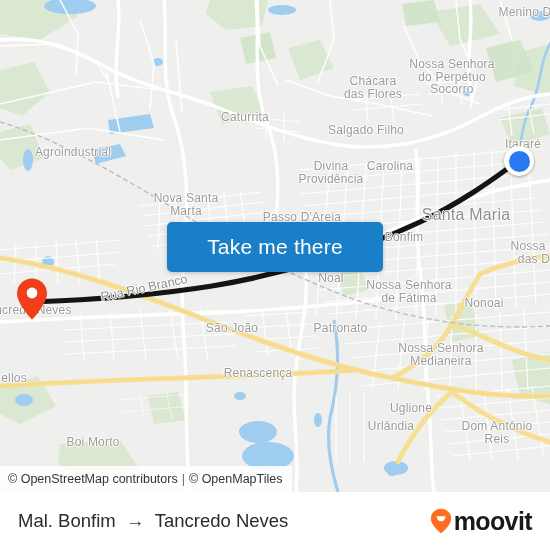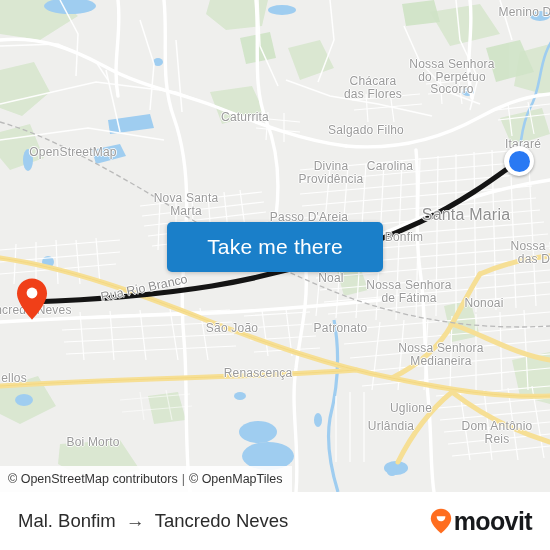--- a/index.html
+++ b/index.html
@@ -416,27 +416,27 @@
     <div id="label-layer">
         <div class="lbl med" style="left: 525px; top: 6px;">Menino D</div>
         <div class="lbl med" style="left: 452px; top: 58px;">Nossa Senhora
 do Perpétuo
 Socorro</div>
         <div class="lbl med" style="left: 373px; top: 75px;">Chácara
 das Flores</div>
         <div class="lbl med" style="left: 245px; top: 111px;">Caturrita</div>
         <div class="lbl med" style="left: 366px; top: 124px;">Salgado Filho</div>
         <div class="lbl med" style="left: 523px; top: 138px;">Itararé</div>
-        <div class="lbl med" style="left: 73px; top: 146px;">OpenStreetMap</div>
+        <div class="lbl med" style="left: 73px; top: 146px;">Agroindustrial</div>
         <div class="lbl med" style="left: 331px; top: 160px;">Divina
 Providência</div>
         <div class="lbl med" style="left: 390px; top: 160px;">Carolina</div>
         <div class="lbl med" style="left: 186px; top: 192px;">Nova Santa
 Marta</div>
-        <div class="lbl med" style="left: 302px; top: 211px; margin-left: 7px;">Passo D'Areia</div>
+        <div class="lbl med" style="left: 302px; top: 211px;">Passo D'Areia</div>
         <div class="lbl big" style="left: 466px; top: 206px;">Santa Maria</div>
         <div class="lbl med" style="left: 404px; top: 231px;">Bonfim</div>
         <div class="lbl med" style="left: 534px; top: 240px;">Nossa S
 das D</div>
         <div class="lbl med" style="left: 331px; top: 272px;">Noal</div>
         <div class="lbl med" style="left: 409px; top: 279px;">Nossa Senhora
 de Fátima</div>
         <div class="lbl med" style="left: 484px; top: 297px;">Nonoai</div>
         <div class="lbl med" style="left: 30px; top: 304px;">ancredo Neves</div>
         <div class="lbl med" style="left: 232px; top: 322px;">São João</div>

